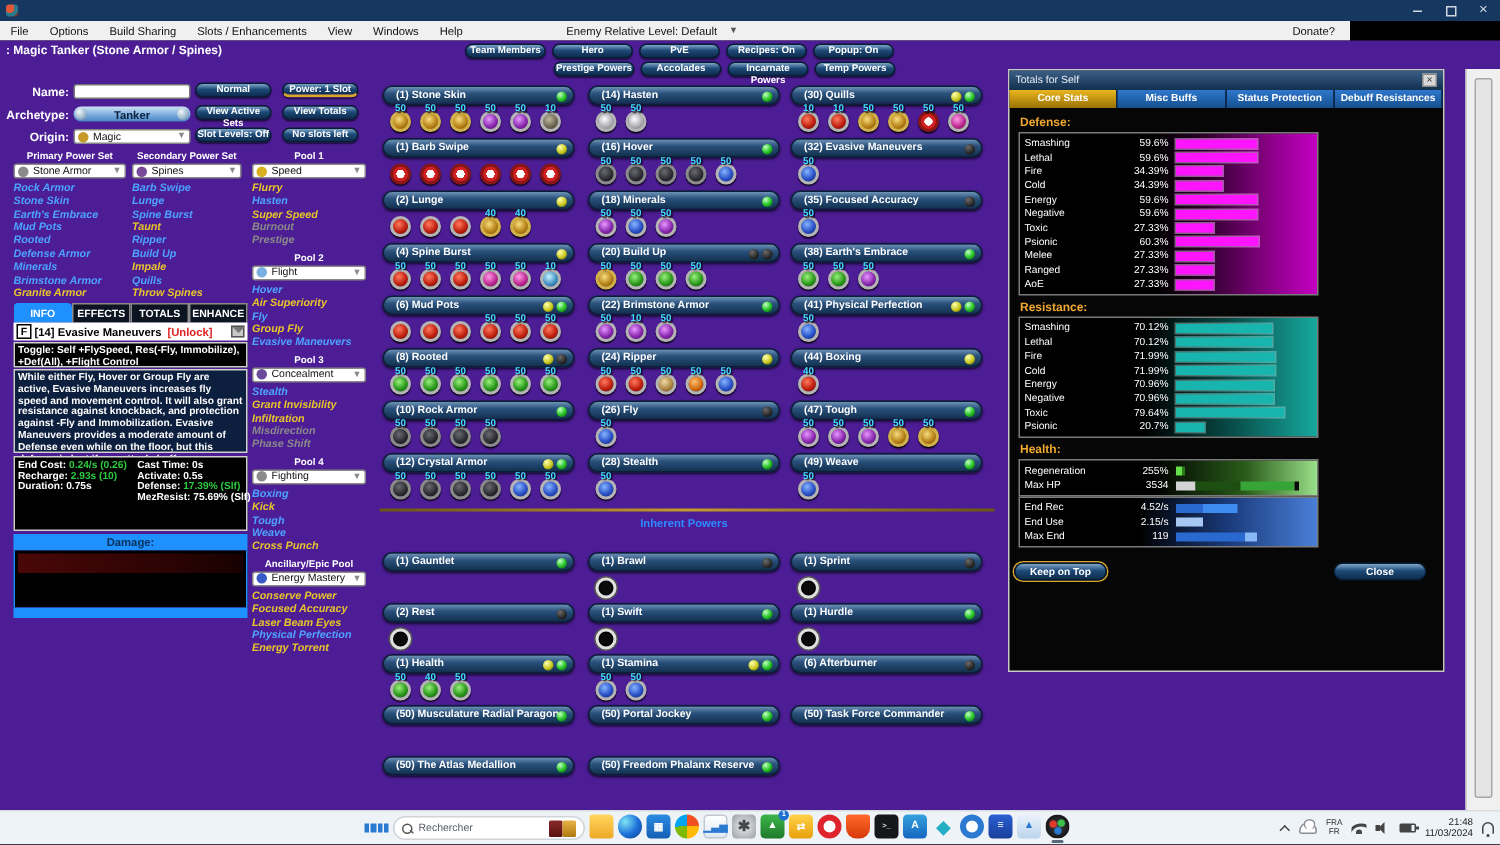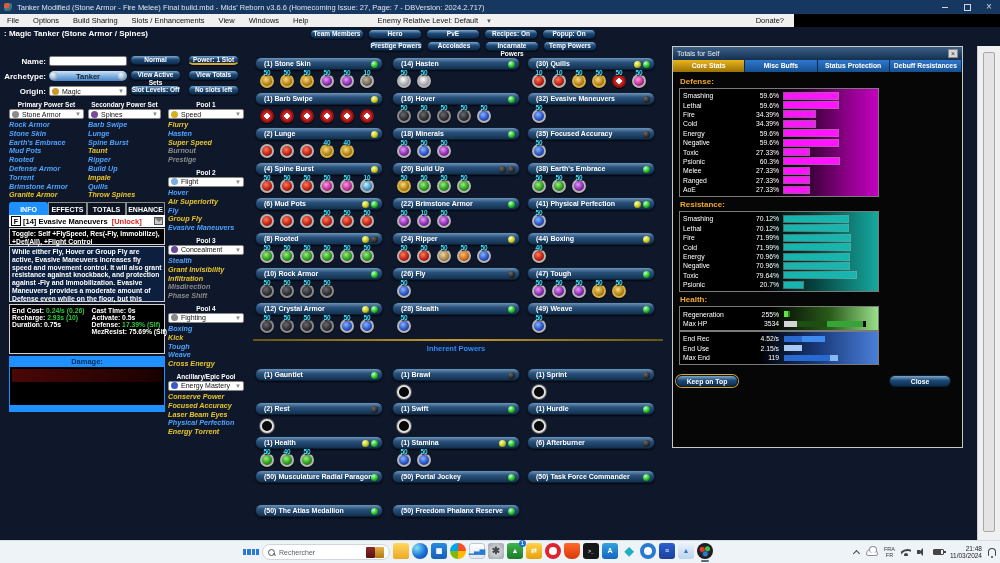--- a/index.html
+++ b/index.html
@@ -12,28 +12,28 @@
   .app-icon { width:8px; height:8px; margin:0 5px 0 4px; border-radius:2px;
     background:radial-gradient(circle at 30% 30%, #e05a3a 0 40%, #2a7a8a 41% 75%, #7a2a2a 76%); }
   .title-text { color:#dfe6ee; font-size:7.5px; white-space:nowrap; }
   .win-btns { margin-left:auto; display:flex; height:14px; }
   .win-btn { width:22px; height:14px; display:flex; align-items:center; justify-content:center; color:#cfd8e2; font-size:8px; }
   .wb-min::before { content:""; width:6px; height:1px; background:#cfd8e2; }
   .wb-max::before { content:""; width:5px; height:5px; border:1px solid #cfd8e2; }
   .wb-close::before { content:"×"; font-size:10px; line-height:8px; }
 
   
-  .menubar { position:absolute; top:14px; left:0; width:794px; height:13px; background:#f0f0f0; display:flex; align-items:center; font-size:7.5px; color:#111;justify-content:flex-end; }
+  .menubar { position:absolute; top:14px; left:0; width:900px; height:13px; background:#f0f0f0; display:flex; align-items:center; font-size:7.5px; color:#111;justify-content:flex-end; }
   .menu-item { padding:0 7px; height:13px; line-height:13px; }
   .enemy-combo { margin-left:62px; display:flex; align-items:center; }
   .enemy-combo .caret { margin-left:8px; color:#555; font-size:6px; }
   .donate { margin-left:auto; margin-right:10px; }
 
   
-  .main { position:absolute; top:27px; left:0; width:1000px; height:513px; background:#0f172a; }
+  .main { position:absolute; top:27px; left:0; width:1000px; height:513px; background:#4c1d95; }
   .charline { position:absolute; top:2px; left:4px; color:#fff; font-weight:bold; font-size:8px; }
 
   
   .pill { display:inline-block; height:10px; border-radius:8px; border:1px solid #071d33;
     background:linear-gradient(#7fa6c9 0%, #1d4a78 45%, #0e2c4e 100%);
     color:#fff; font-size:6.5px; font-weight:bold; text-align:center; line-height:8px; box-shadow:0 1px 1px rgba(0,0,0,.6); }
   .pill.gold { border-bottom:2px solid #d8a62a; }
   .toprow { position:absolute; left:310px; display:flex; gap:4px; }
   .toprow .pill { width:54px; }
   .row1 { top:2px; } .row2 { top:14px; left:369px; }
@@ -201,21 +201,20 @@
   .tray-bell { width:8px; height:8px; border-radius:4px 4px 1px 1px; border:1px solid #444; border-bottom:none; position:relative; }
   .tray-bell::after { content:""; position:absolute; left:2px; bottom:-2px; width:2px; height:2px; border-radius:50%; background:#444; }
 </style>
 </head>
 <body>
 
 <div class="screen">
 
   <div class="titlebar">
     <span class="app-icon"></span>
-    <span class="title-text">Tanker Modified (Stone Armor - Fire Melee) Final build.mbd - Mids' Reborn v3.6.6  (Homecoming Issue: 27, Page: 7 - DBVersion: 2024.2.717)</span>
     <span class="win-btns">
       <span class="win-btn wb-min"></span>
       <span class="win-btn wb-max"></span>
       <span class="win-btn wb-close"></span>
     </span>
   </div>
 
   <div class="menubar">
     <span id="menu-items" style="display:flex">
         <span class="menu-item">File</span>
@@ -279,21 +278,21 @@
         <span>Stone Armor</span>
         <span class="caret">▼</span>
       </div>
       <div class="pw-list" id="primary-list">
           <span class="pw-item pw-b">Rock Armor</span>
           <span class="pw-item pw-b">Stone Skin</span>
           <span class="pw-item pw-b">Earth's Embrace</span>
           <span class="pw-item pw-b">Mud Pots</span>
           <span class="pw-item pw-b">Rooted</span>
           <span class="pw-item pw-b">Defense Armor</span>
-          <span class="pw-item pw-b">Torrent</span>
+          <span class="pw-item pw-b">Minerals</span>
           <span class="pw-item pw-b">Brimstone Armor</span>
           <span class="pw-item pw-y">Granite Armor</span>
         </div>
     </div>
     <div class="pcol" id="secondary-col">
       <div class="sec-header">Secondary Power Set</div>
       <div class="dd">
         <span class="orb" id="secondary-orb" style="background: rgb(122, 74, 154);"></span>
         <span>Spines</span>
         <span class="caret">▼</span>
@@ -361,21 +360,21 @@
           <div class="dd">
             <span class="orb" style="background: rgb(138, 138, 138);"></span>
             <span>Fighting</span>
             <span class="caret">▼</span>
           </div>
           <div class="pw-list">
             <span class="pw-item pw-b">Boxing</span>
             <span class="pw-item pw-y">Kick</span>
             <span class="pw-item pw-b">Tough</span>
             <span class="pw-item pw-b">Weave</span>
-            <span class="pw-item pw-y">Cross Energy</span>
+            <span class="pw-item pw-y">Cross Punch</span>
           </div>
         </div>
         <div class="pool-sec">
           <div class="sec-header">Ancillary/Epic Pool</div>
           <div class="dd">
             <span class="orb" style="background: rgb(58, 90, 200);"></span>
             <span>Energy Mastery</span>
             <span class="caret">▼</span>
           </div>
           <div class="pw-list">

